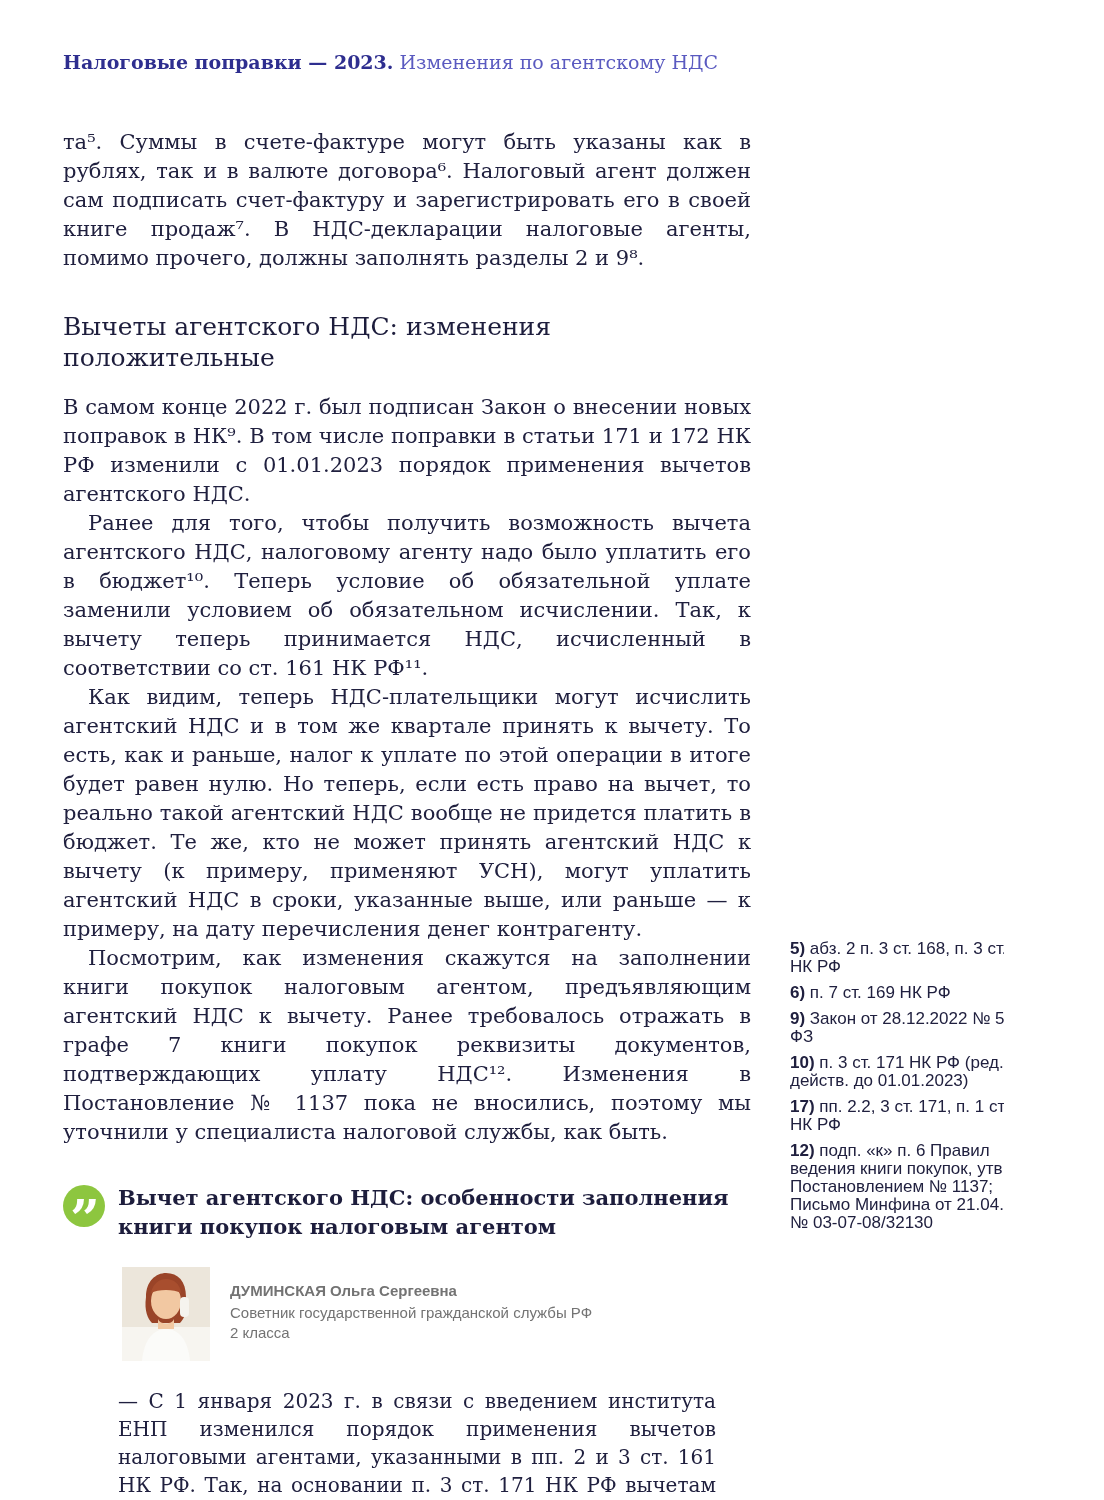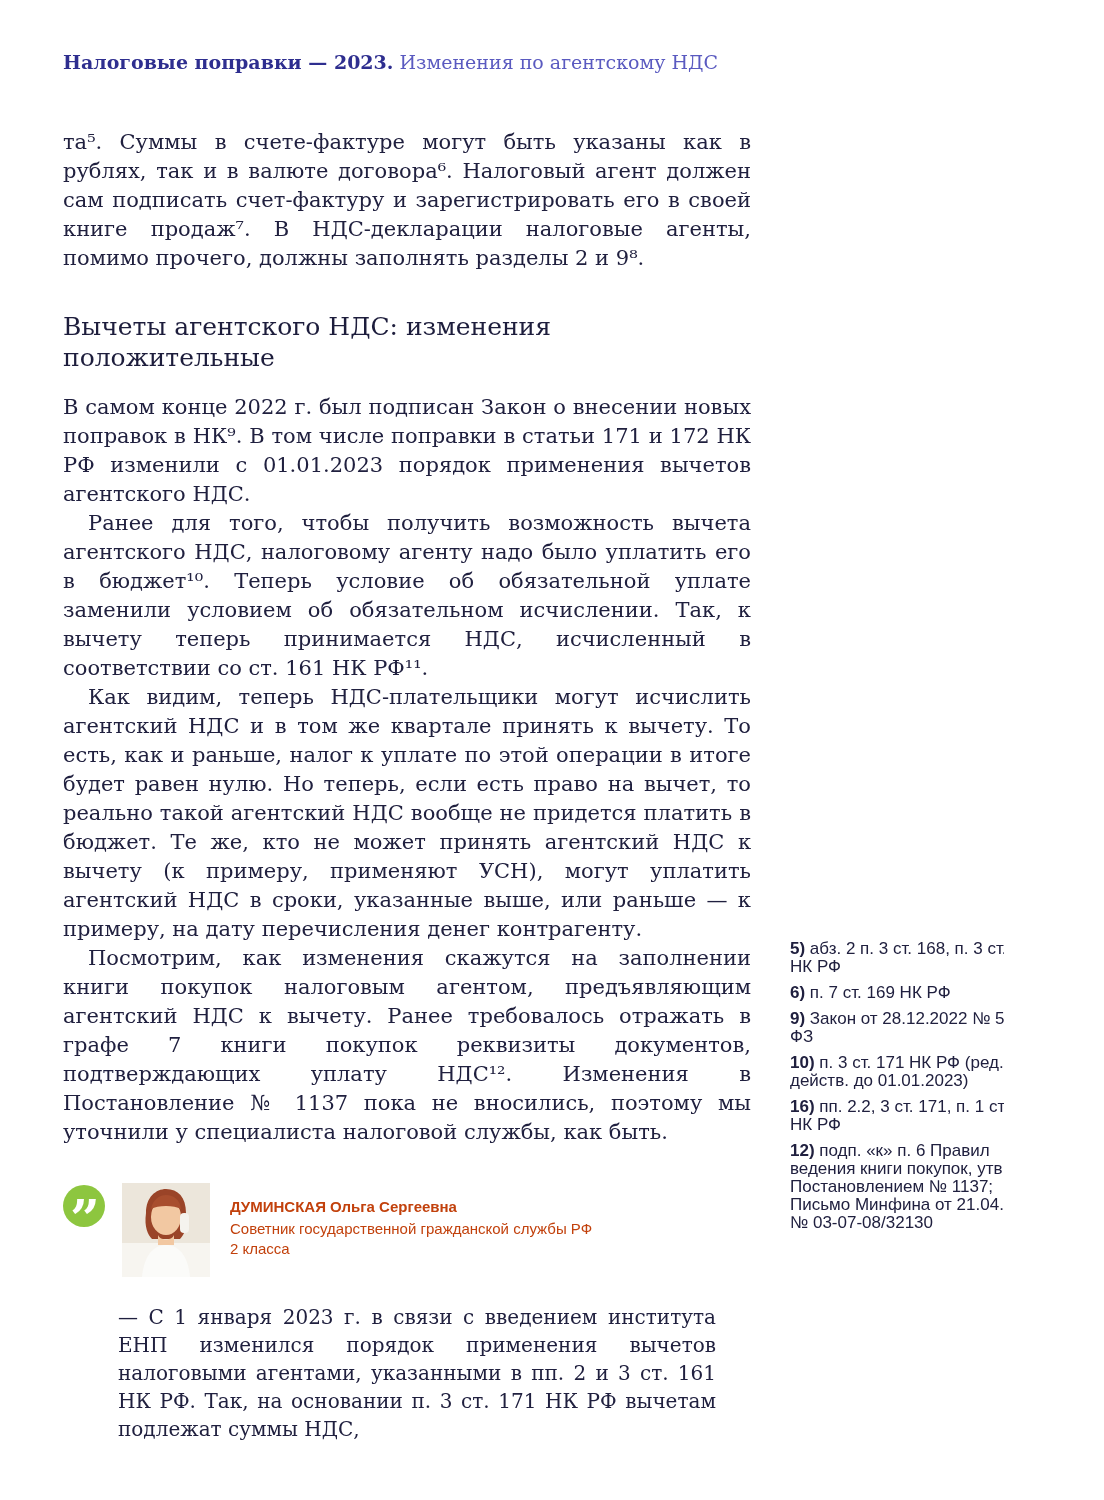--- a/index.html
+++ b/index.html
@@ -62,21 +62,21 @@
   .person { display:flex; gap:20px; margin:0 0 26px 4px; }
   .photo {
     width:88px; height:94px; flex:0 0 auto;
     background:#ece7de;
     overflow:hidden;
   }
   .person-info {
     padding-top:14px;
     font-family:"Liberation Sans", sans-serif;
     font-size:15px; line-height:20px;
-    color:#c2410c;
+    color:#737373;
   }
   .person-name { font-weight:bold; margin-bottom:2px; }
   .quote-text {
     font-size:20px; line-height:28px;
     text-align:justify;
     width:598px;
   }
 
   
   .footnotes {
@@ -111,20 +111,21 @@
 
     <p class="body">В самом конце 2022 г. был подписан Закон о внесении новых поправок в НК⁹. В том числе поправки в статьи 171 и 172 НК РФ изменили с 01.01.2023 порядок применения вычетов агентского НДС.</p>
     <p class="body indent">Ранее для того, чтобы получить возможность вычета агентского НДС, налоговому агенту надо было уплатить его в бюджет¹⁰. Теперь условие об обязательной уплате заменили условием об обязательном исчислении. Так, к вычету теперь принимается НДС, исчисленный в соответствии со ст. 161 НК РФ¹¹.</p>
     <p class="body indent">Как видим, теперь НДС-плательщики могут исчислить агентский НДС и в том же квартале принять к вычету. То есть, как и раньше, налог к уплате по этой операции в итоге будет равен нулю. Но теперь, если есть право на вычет, то реально такой агентский НДС вообще не придется платить в бюджет. Те же, кто не может принять агентский НДС к вычету (к примеру, применяют УСН), могут уплатить агентский НДС в сроки, указанные выше, или раньше — к примеру, на дату перечисления денег контрагенту.</p>
     <p class="body indent">Посмотрим, как изменения скажутся на заполнении книги покупок налоговым агентом, предъявляющим агентский НДС к вычету. Ранее требовалось отражать в графе 7 книги покупок реквизиты документов, подтверждающих уплату НДС¹². Изменения в Постановление № 1137 пока не вносились, поэтому мы уточнили у специалиста налоговой службы, как быть.</p>
 
     <section class="quote">
       <div class="quote-icon">
         <span>”</span>
       </div>
+      <h3>Вычет агентского НДС: особенности заполнения книги покупок налоговым агентом</h3>
 
       <div class="person">
         <div class="photo">
           <svg width="88" height="94" viewBox="0 0 88 94" xmlns="http://www.w3.org/2000/svg">
             <rect x="0" y="0" width="88" height="94" fill="#ece6db"></rect>
             <rect x="0" y="60" width="88" height="34" fill="#f7f5f0"></rect>
             <path d="M20 94 C22 72 32 62 44 62 C56 62 66 72 68 94 Z" fill="#fbfbf9"></path>
             <path d="M24 30 C24 14 34 6 44 6 C56 6 64 14 64 30 C66 44 62 52 58 56 L30 56 C26 52 22 44 24 30 Z" fill="#9a4428"></path>
             <ellipse cx="44" cy="34" rx="15" ry="18" fill="#f2c8a2"></ellipse>
             <path d="M29 26 C31 16 38 12 44 12 C52 12 58 17 59 26 C52 22 36 22 29 26 Z" fill="#a84e2e"></path>
@@ -141,19 +142,19 @@
 
       <p class="quote-text"><span>— С 1 января 2023 г. в связи с введением института ЕНП изменился порядок применения вычетов налоговыми агентами, указанными в пп. 2 и 3 ст. 161 НК РФ. Так, на основании п. 3 ст. 171 НК РФ вычетам подлежат суммы НДС, </span></p>
     </section>
   </div>
 
   <aside class="footnotes">
     <p class="fn"><b>5)</b><span> абз. 2 п. 3 ст. 168, п. 3 ст. 169 НК РФ</span></p>
     <p class="fn"><b>6)</b><span> п. 7 ст. 169 НК РФ</span></p>
     <p class="fn"><b>9)</b><span> Закон от 28.12.2022 № 565-ФЗ</span></p>
     <p class="fn"><b>10)</b><span> п. 3 ст. 171 НК РФ (ред., действ. до 01.01.2023)</span></p>
-    <p class="fn"><b>16)</b><span> пп. 2.2, 3 ст. 171, п. 1 ст. 217 НК РФ</span></p>
+    <p class="fn"><b>17)</b><span> пп. 2.2, 3 ст. 171, п. 1 ст. 217 НК РФ</span></p>
     <p class="fn"><b>12)</b><span> подп. «к» п. 6 Правил ведения книги покупок, утв. Постановлением № 1137; Письмо Минфина от 21.04.2020 № 03-07-08/32130</span></p>
   </aside>
 
   <div class="page-num">18</div>
 
 </div>
 
 </body></html>

